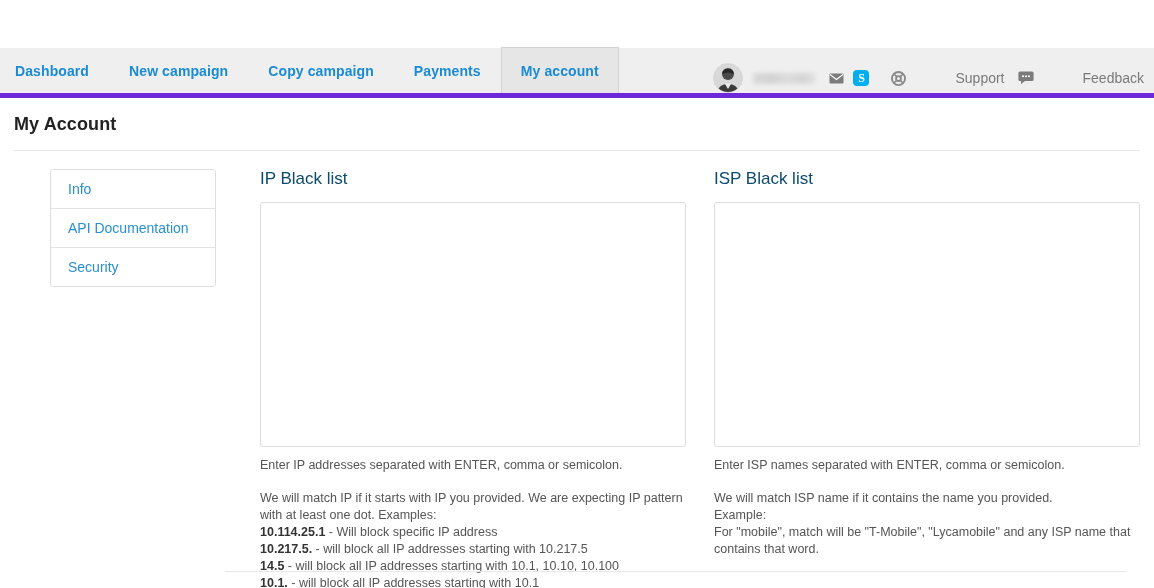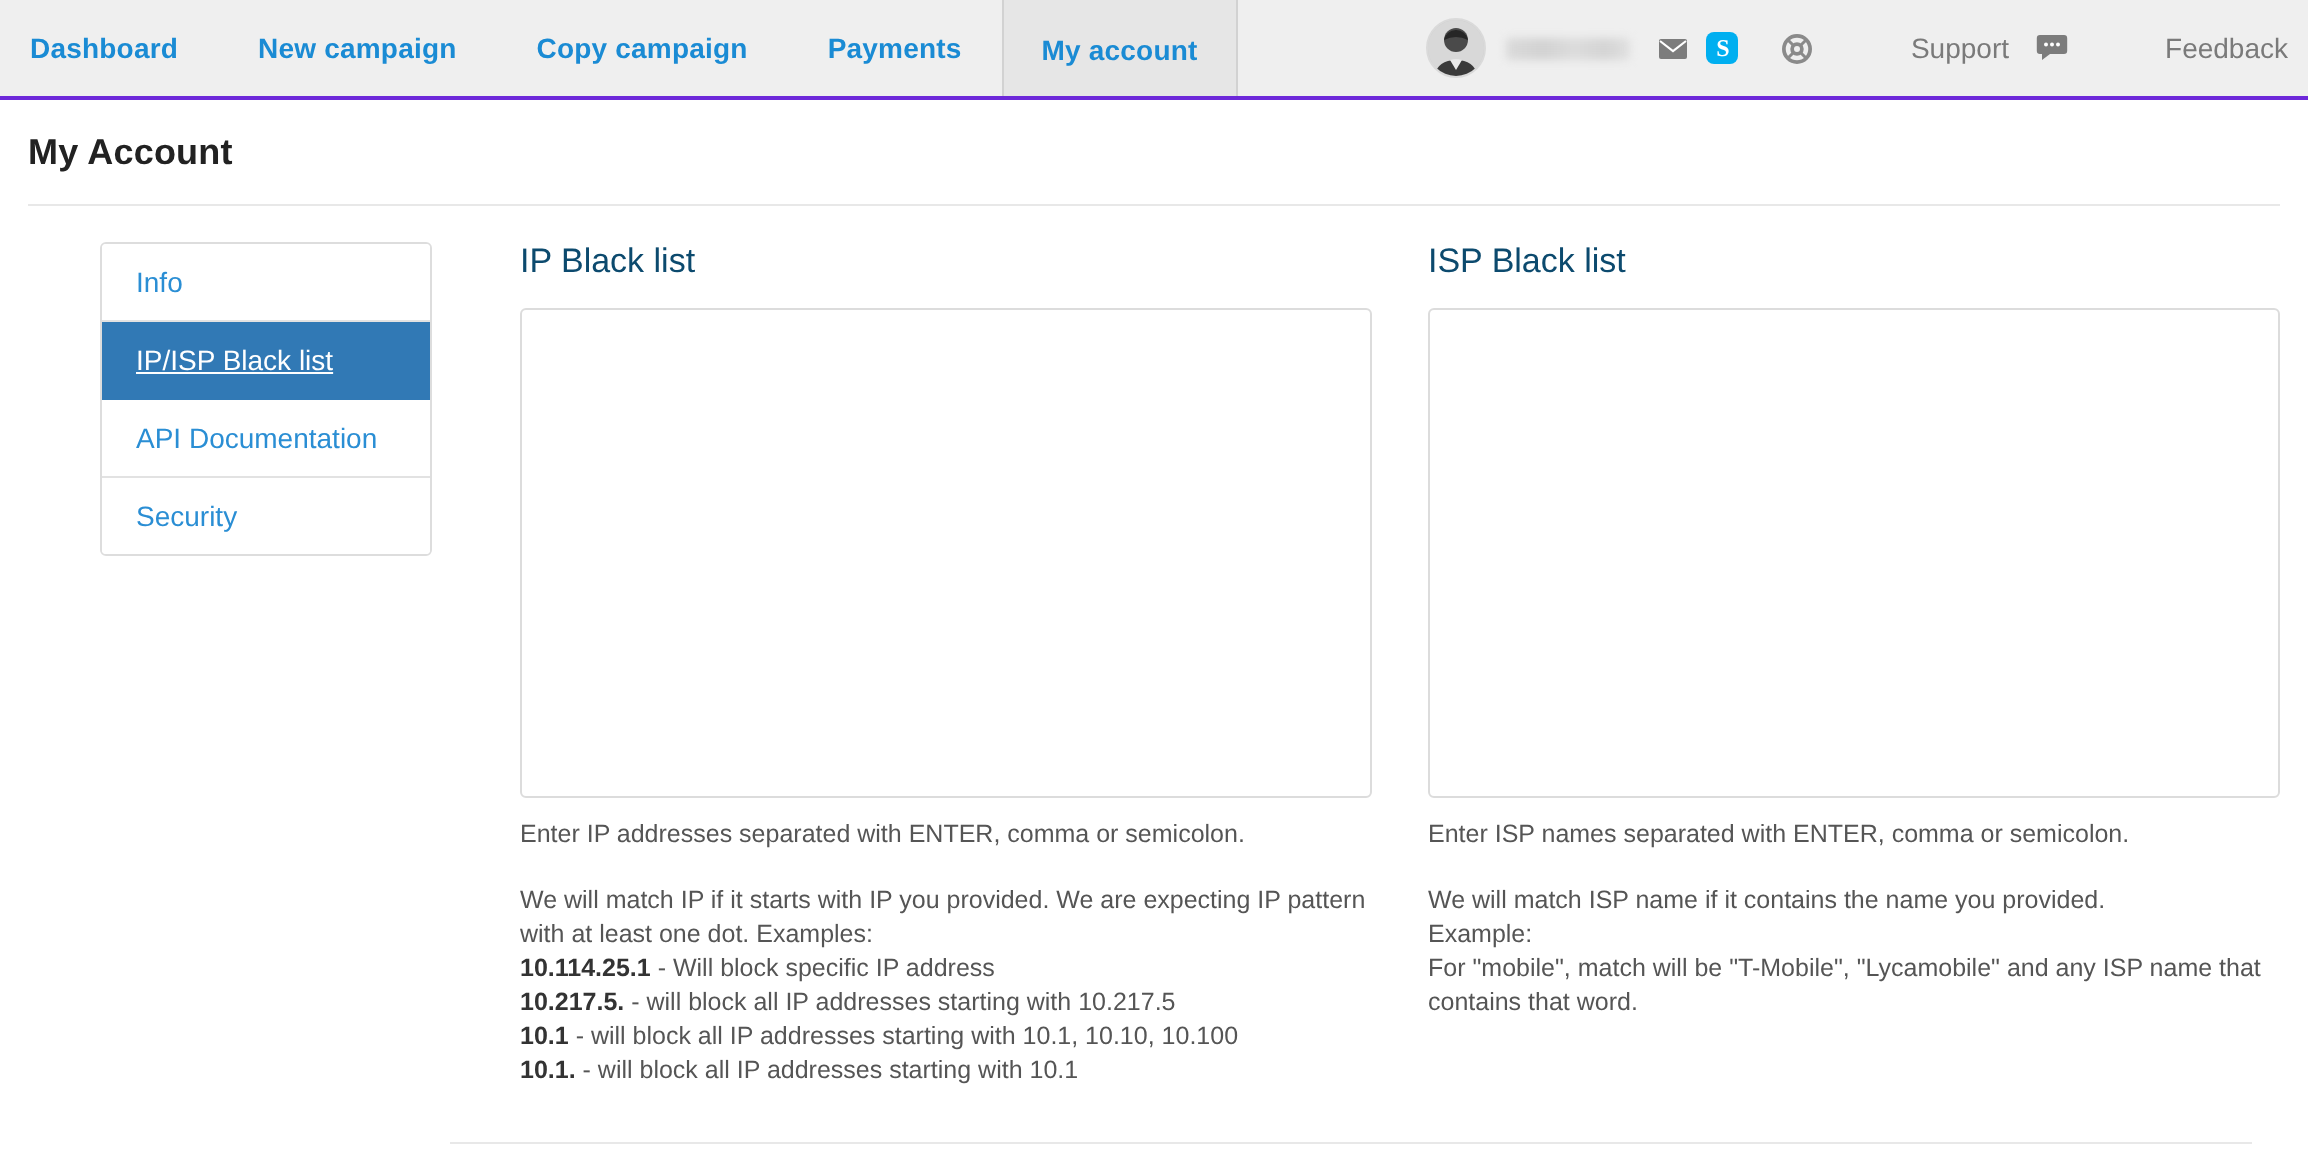--- a/index.html
+++ b/index.html
@@ -14,24 +14,25 @@
     font-size: 13px;
     color: #333333;
     overflow: hidden;
   }
 
   
   .topbar {
     position: relative;
     height: 50px;
     background: #efefef;
-    border-bottom: 2px solid #6d28d9;
-    box-sizing: border-box;
-    display: flex;
-    align-items: center;
+    border-bottom: 5px solid #6d28d9;
+    box-sizing: border-box;
+    display: flex;
+    align-items: flex-end;
+    margin-top: 48px;
   }
   .nav-tabs {
     display: flex;
     align-items: stretch;
     height: 100%;
     padding-left: 0;
   }
   .nav-tab {
     display: flex;
     align-items: center;
@@ -289,36 +290,35 @@
 
 <div class="page-title-wrap">
   <h1 class="page-title">My Account</h1>
 </div>
 <div class="title-rule"></div>
 
 <div class="content">
 
   <div class="sidebar">
     <a class="side-item">Info</a>
-    <a class="side-item active">IP/ISP Black list</a>
     <a class="side-item">API Documentation</a>
     <a class="side-item">Security</a>
   </div>
 
   <div class="columns">
 
     <div class="col">
       <h2 class="col-title">IP Black list</h2>
       <textarea class="ta" placeholder="" style=""></textarea>
       <p class="hint">Enter IP addresses separated with ENTER, comma or semicolon.</p>
       <p class="hint block2">
         <span class="line">We will match IP if it starts with IP you provided. We are expecting IP pattern with at least one dot. Examples:</span>
         <span class="line"><b>10.114.25.1</b><span> - Will block specific IP address</span></span>
         <span class="line"><b>10.217.5.</b><span> - will block all IP addresses starting with 10.217.5</span></span>
-        <span class="line"><b>10.1</b><span> - will block all IP addresses starting with 10.1, 10.10, 10.100</span></span>
+        <span class="line"><b>14.5</b><span> - will block all IP addresses starting with 10.1, 10.10, 10.100</span></span>
         <span class="line"><b>10.1.</b><span> - will block all IP addresses starting with 10.1</span></span>
       </p>
     </div>
 
     <div class="col">
       <h2 class="col-title">ISP Black list</h2>
       <textarea class="ta" placeholder="" style=""></textarea>
       <p class="hint">Enter ISP names separated with ENTER, comma or semicolon.</p>
       <p class="hint block2">
         <span class="line">We will match ISP name if it contains the name you provided.</span>

